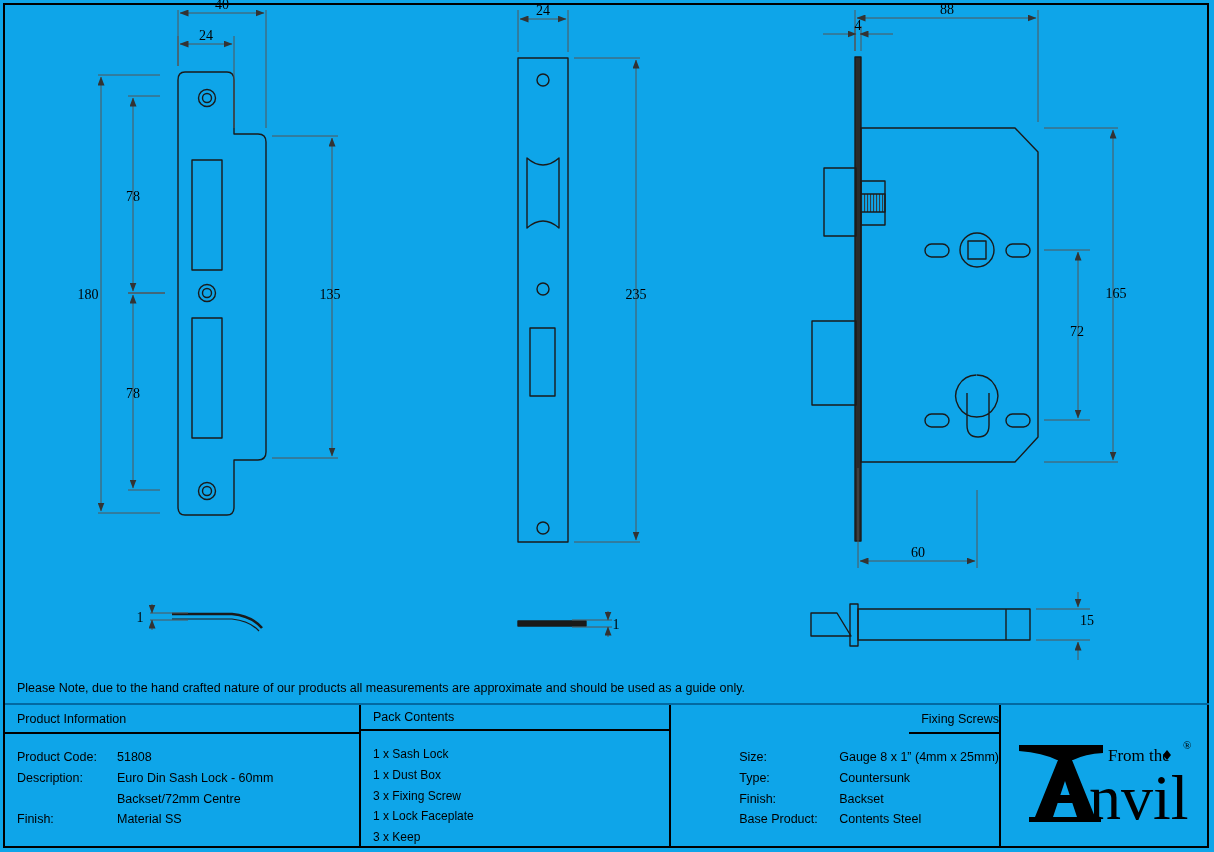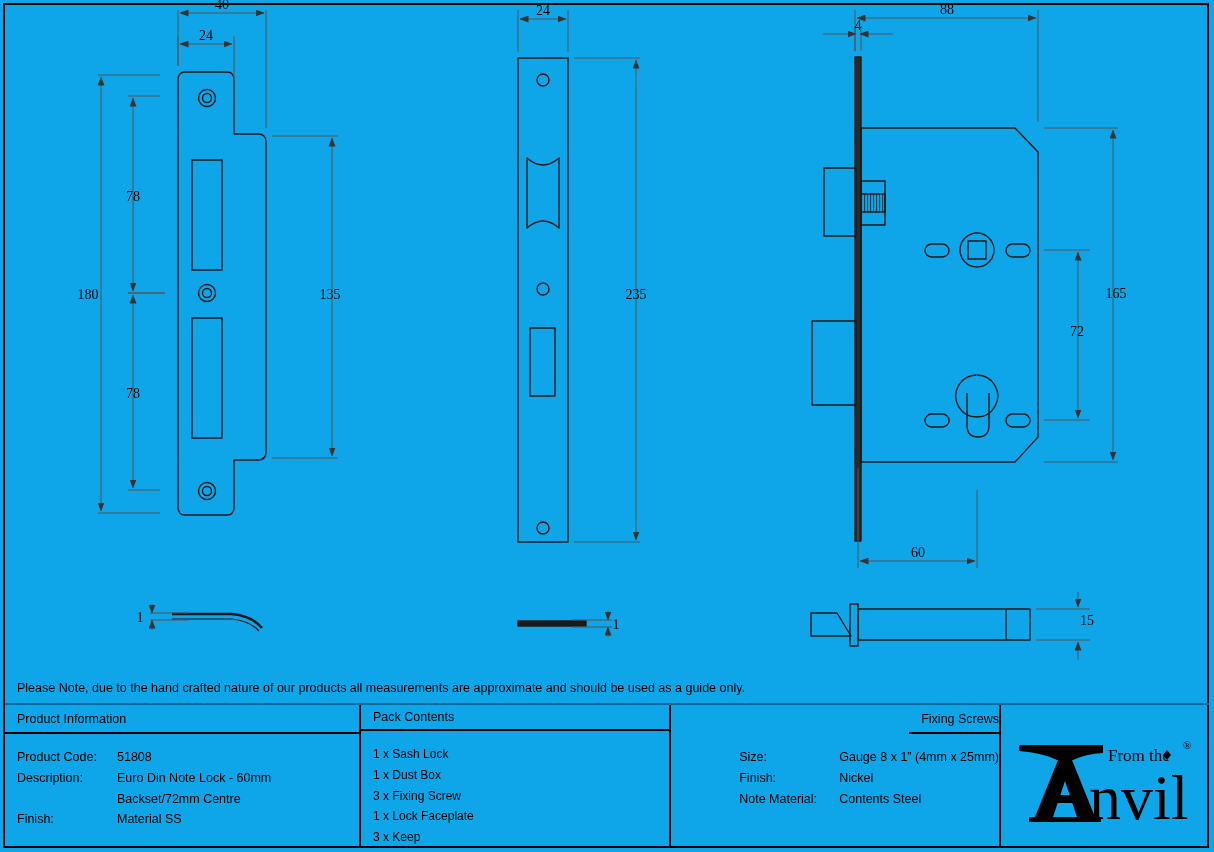--- a/index.html
+++ b/index.html
@@ -346,21 +346,21 @@
 
       <div class="col c1">
         <div class="col-head">Product Information</div>
         <div class="col-body">
           <div class="kv">
             <span class="k">Product Code:</span>
             <span class="v">51808</span>
           </div>
           <div class="kv">
             <span class="k">Description:</span>
-            <span class="v">Euro Din Note Lock - 60mm</span>
+            <span class="v">Euro Din Sash Lock - 60mm</span>
           </div>
           <div class="kv cont">
             <span class="k"></span>
             <span class="v">Backset/72mm Centre</span>
           </div>
           <div class="kv">
             <span class="k">Finish:</span>
             <span class="v">Material SS</span>
           </div>
         </div>
@@ -378,25 +378,29 @@
       </div>
 
       <div class="col c3">
         <div class="col-head">Fixing Screws</div>
         <div class="col-body">
           <div class="kv">
             <span class="k wide">Size:</span>
             <span class="v">Gauge 8 x 1” (4mm x 25mm)</span>
           </div>
           <div class="kv">
+            <span class="k wide">Type:</span>
+            <span class="v">Countersunk</span>
+          </div>
+          <div class="kv">
             <span class="k wide">Finish:</span>
-            <span class="v">Nickel</span>
-          </div>
-          <div class="kv">
-            <span class="k wide">Note Material:</span>
+            <span class="v">Backset</span>
+          </div>
+          <div class="kv">
+            <span class="k wide">Base Product:</span>
             <span class="v">Contents Steel</span>
           </div>
         </div>
       </div>
 
       <div class="col c4">
         <div id="logo-wrap">
           <svg width="186" height="92" viewBox="0 0 186 92" xmlns="http://www.w3.org/2000/svg">
 
             <g fill="#000">

